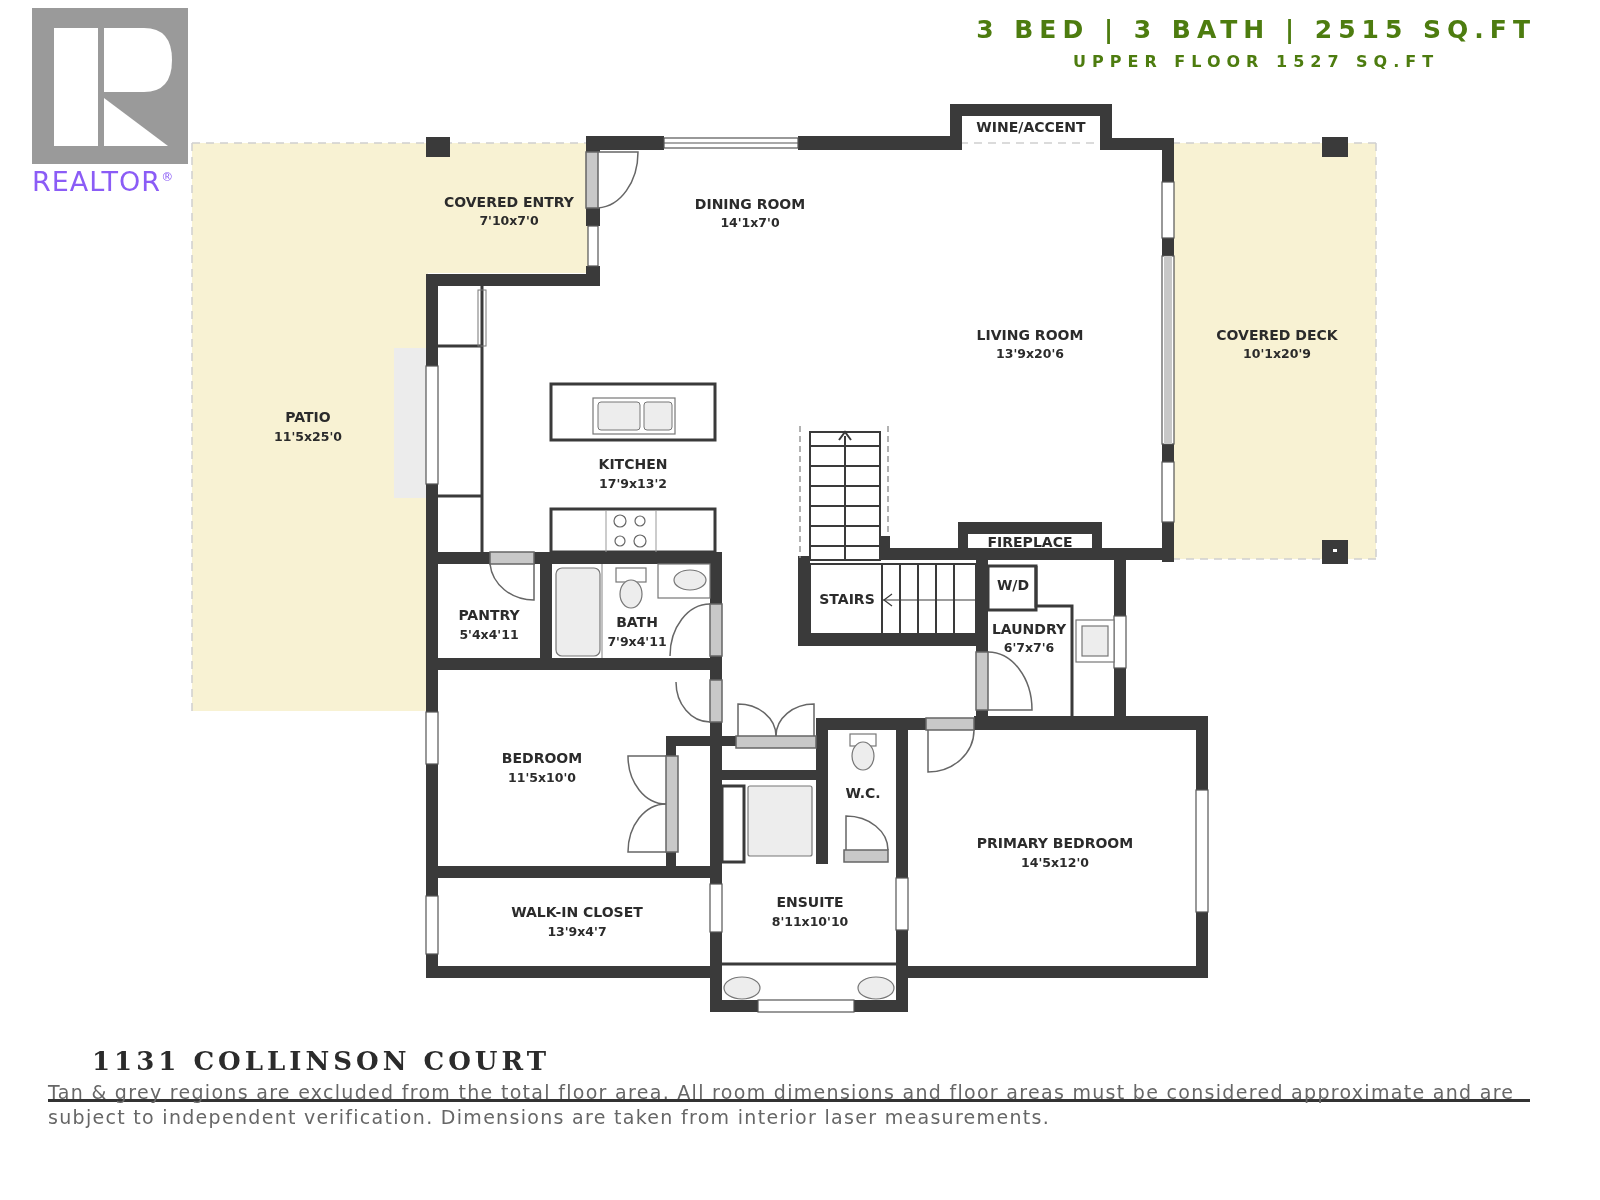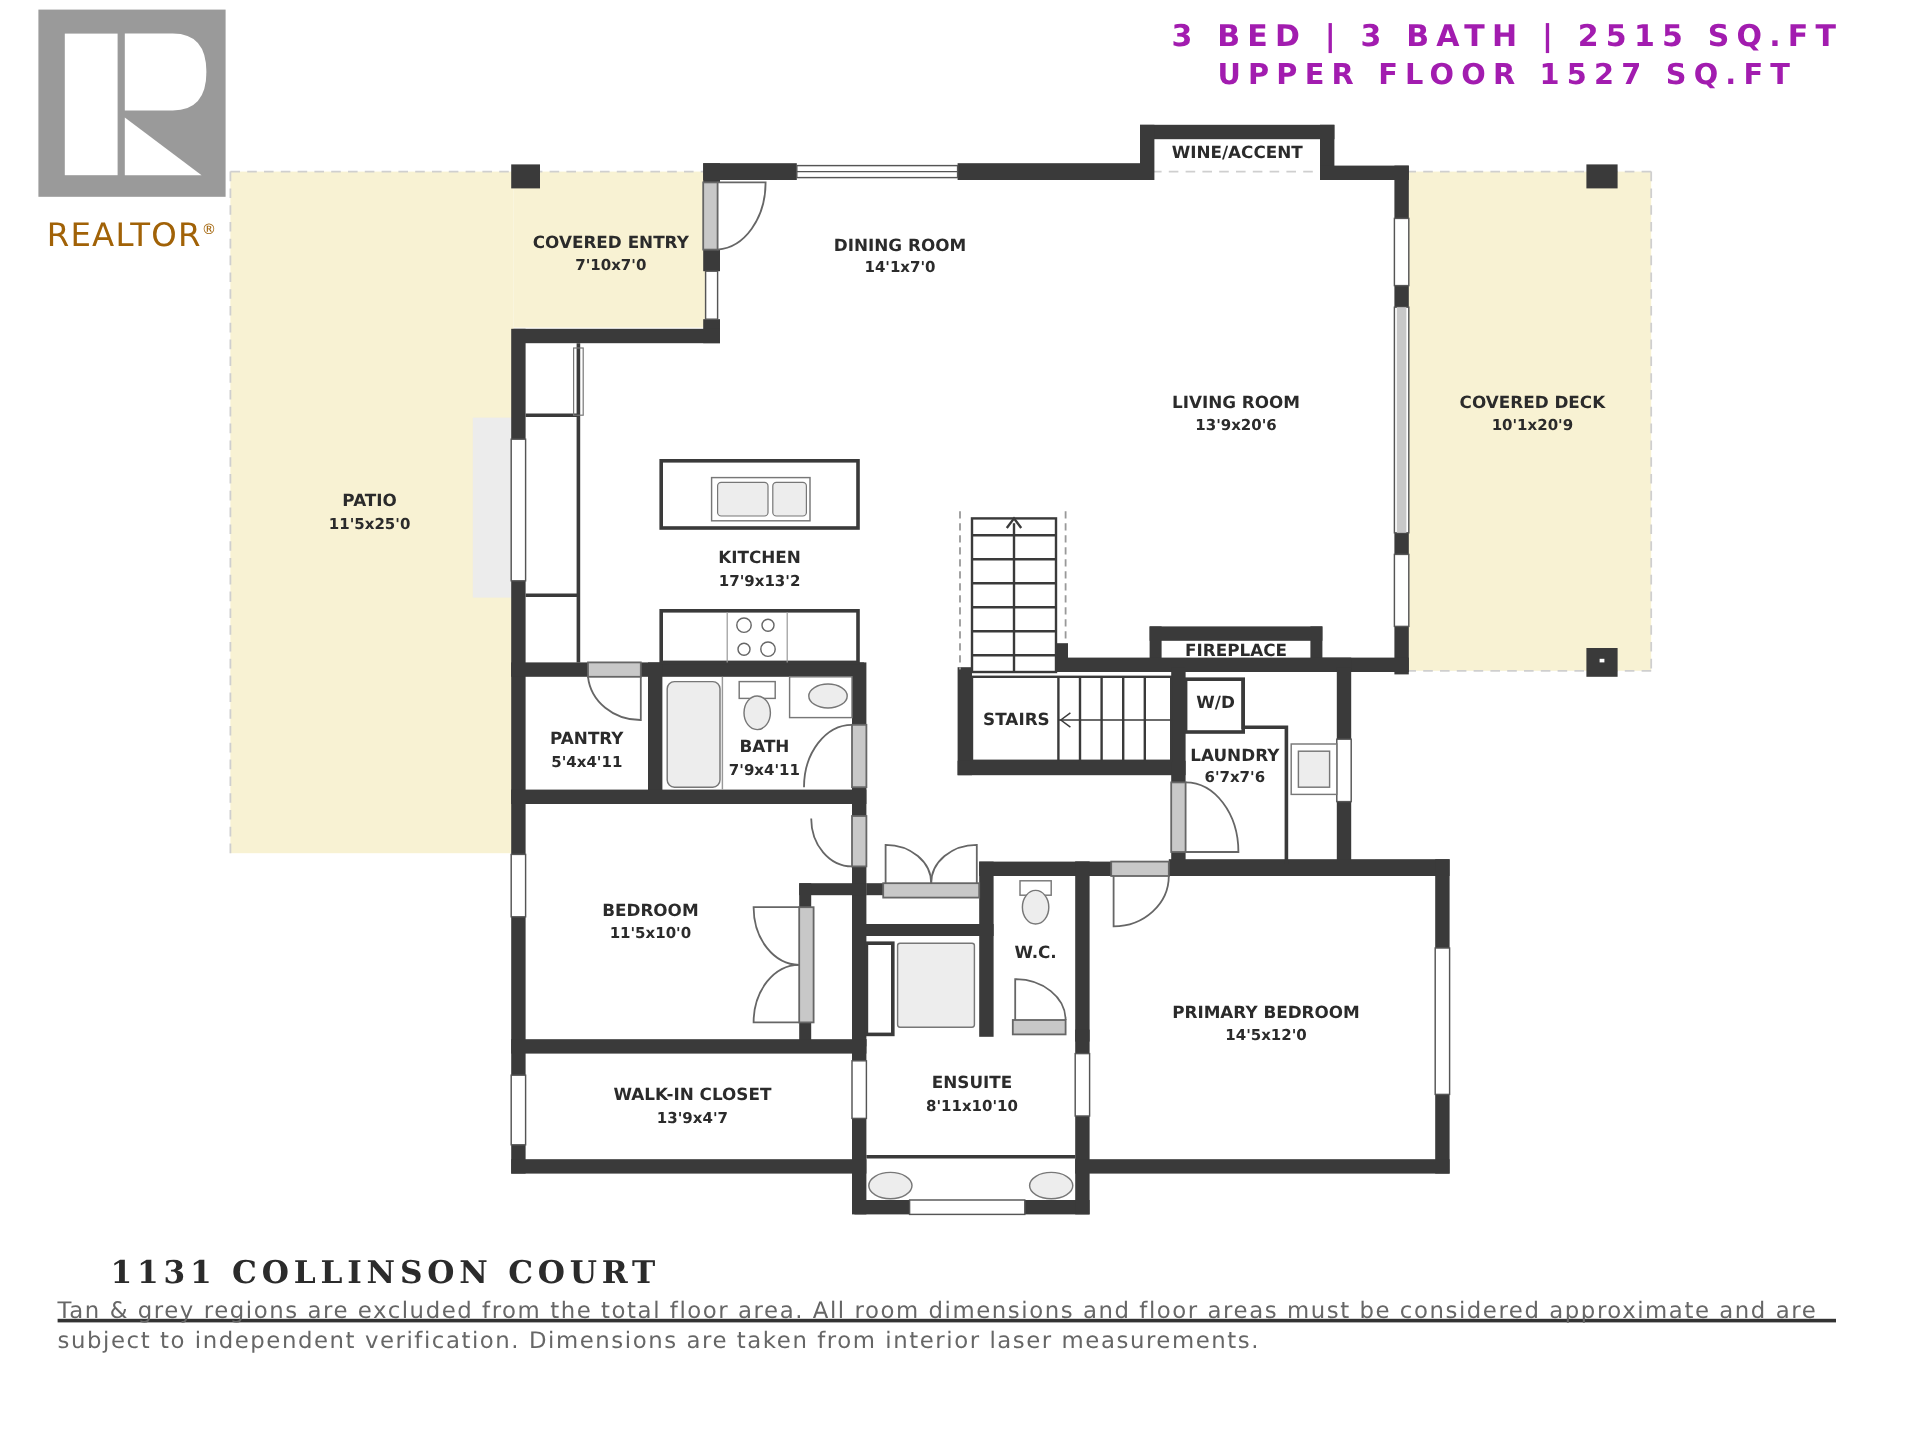--- a/index.html
+++ b/index.html
@@ -1,23 +1,23 @@
 <!DOCTYPE html>
 <html><head>
   <meta charset="utf-8">
   <style>
     html, body { margin: 0; padding: 0; background: #ffffff; }
     body { width: 1600px; height: 1200px; position: relative; overflow: hidden; font-family: "Liberation Sans", sans-serif; }
     #plan { position: absolute; left: 0; top: 0; width: 1600px; height: 1200px; }
-    .header { position: absolute; right: 64px; top: 14px; text-align: center; font-family: "DejaVu Sans", sans-serif; font-weight: bold; color: #a21caf; letter-spacing: 6px; }
+    .header { position: absolute; right: 64px; top: 14px; text-align: center; font-family: "DejaVu Sans", sans-serif; font-weight: bold; color: #4d7c0f; letter-spacing: 6px; }
     .header .l1 { font-size: 25px; line-height: 32px; }
-    .header .l2 { font-size: 24px; line-height: 32px; }
+    .header .l2 { font-size: 16px; line-height: 32px; }
     .logo { position: absolute; left: 32px; top: 8px; width: 156px; }
     .logo .box { width: 156px; height: 156px; background: #9a9a9a; position: relative; }
-    .logo .word { font-family: "DejaVu Sans", sans-serif; font-size: 27px; color: #a16207; letter-spacing: 1px; margin-top: 17px; text-align: center; }
+    .logo .word { font-family: "DejaVu Sans", sans-serif; font-size: 27px; color: #8b5cf6; letter-spacing: 1px; margin-top: 2px; }
     .logo .word sup { font-size: 12px; }
     .room-name { font-family: "DejaVu Sans", sans-serif; font-weight: bold; font-size: 14px; fill: #2b2b2b; text-anchor: middle; }
     .room-dim { font-family: "DejaVu Sans", sans-serif; font-weight: bold; font-size: 12.5px; fill: #2b2b2b; text-anchor: middle; }
     .address { position: absolute; left: 92px; top: 1046px; font-family: "DejaVu Serif", serif; font-size: 26px; letter-spacing: 4px; color: #2b2b2b; font-weight: bold; }
     .rule { position: absolute; left: 48px; top: 1099px; width: 1482px; height: 3px; background: #333; }
     .disclaimer { position: absolute; left: 48px; top: 1080px; width: 1490px; font-family: "DejaVu Sans", sans-serif; font-size: 19px; line-height: 25px; color: #666; letter-spacing: 1.3px; }
   </style>
 </head>
 <body>
 

